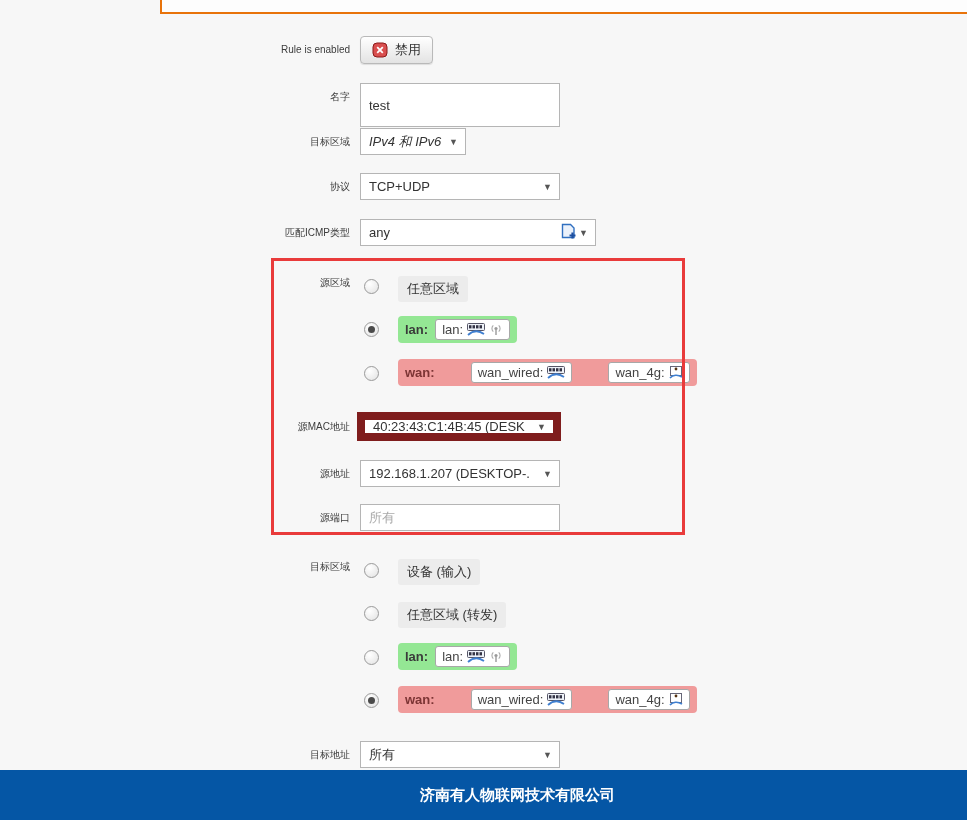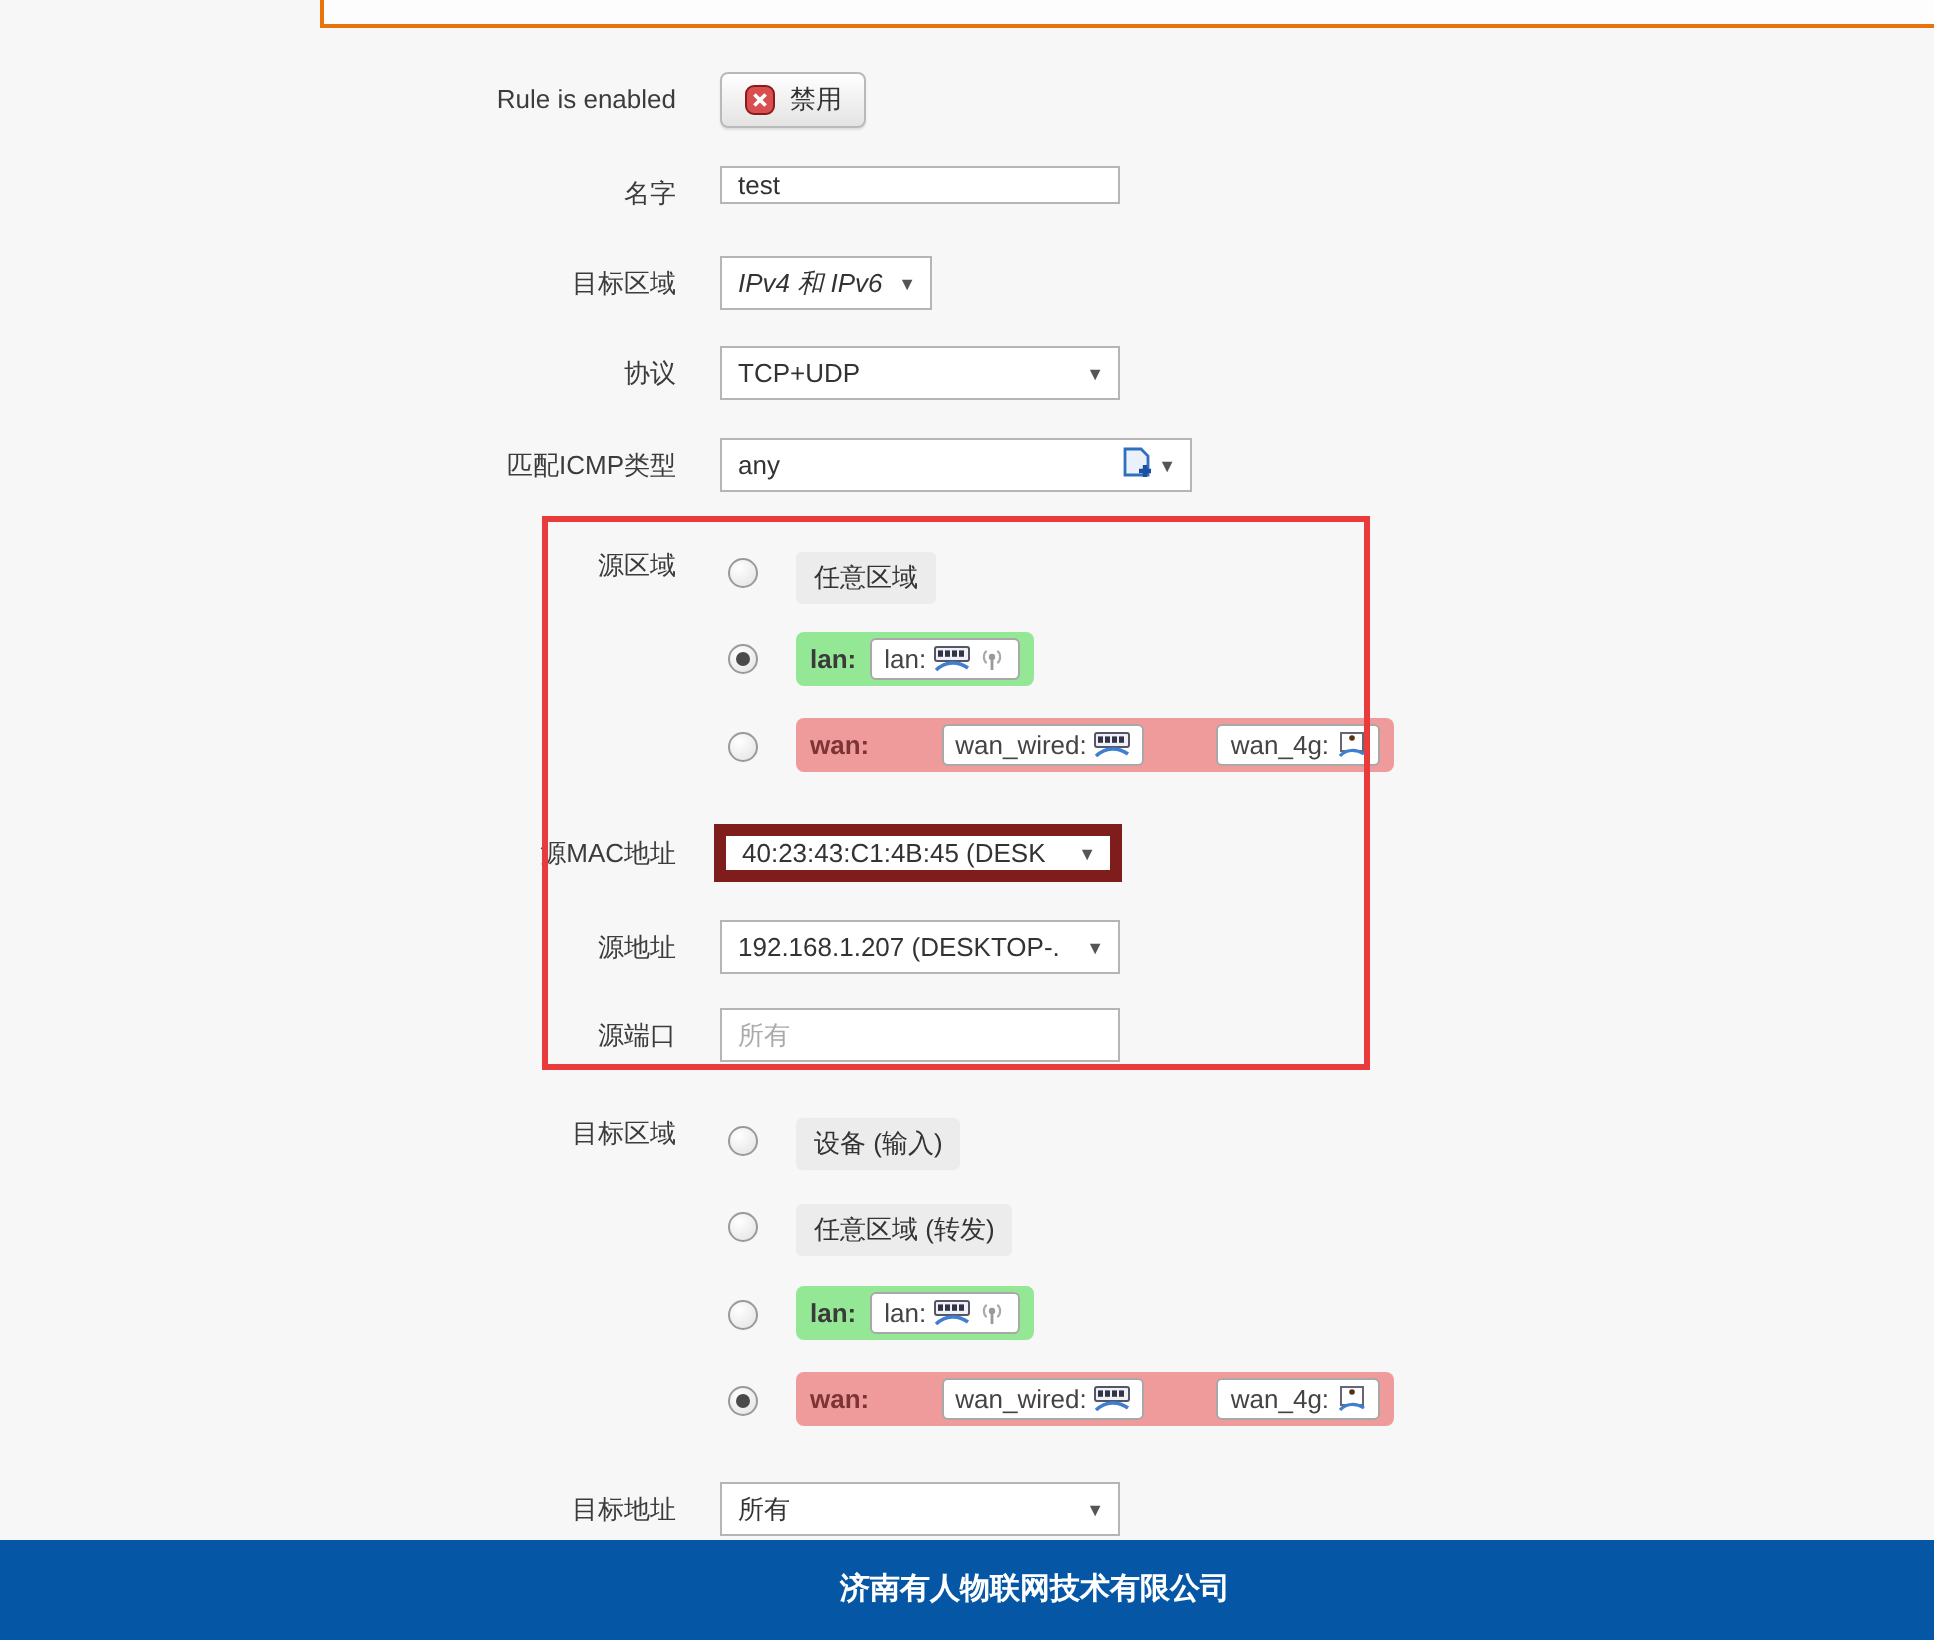--- a/index.html
+++ b/index.html
@@ -12,37 +12,37 @@
     font-size:13px;
     color:#3c3c3c;
   }
   .top-panel {
     position:absolute; left:160px; top:-14px;
     width:830px; height:28px;
     border:2px solid #e8730a;
     background:#fdfdfd;
   }
   .form-label {
-    position:absolute; left:36px; width:302px;
-    text-align:right; font-size:13px; color:#3c3c3c;
+    position:absolute; left:48px; width:302px;
+    text-align:right; font-size:10px; color:#3c3c3c;
   }
   .inp, .sel {
     position:absolute; background:#fff;
     border:1px solid #b5b5b5;
     font-size:13px; color:#333;
     font-family:"Liberation Sans", sans-serif;
   }
   .inp { padding:0 8px; outline:none; }
   .inp::placeholder { color:#aaa; }
   .sel {
     display:flex; align-items:center; justify-content:space-between;
     padding:0 7px 0 8px; cursor:pointer; white-space:nowrap; overflow:hidden;
   }
   .sel .arrow { font-size:9px; color:#555; margin-left:6px; flex:0 0 auto; }
-  .sel.focused { border:6px solid #7f1d1d; }
+  .sel.focused { border:8px solid #7f1d1d; }
   .btn {
     position:absolute; display:inline-flex; align-items:center; gap:7px;
     border:1px solid #b9b9b9; border-radius:4px;
     background:linear-gradient(#ffffff,#e3e3e3);
     padding:0 11px; height:28px; font-size:13px; color:#333;
     box-shadow:0 1px 1px rgba(0,0,0,0.1); cursor:pointer;
   }
   .radio {
     position:absolute; width:15px; height:15px; border-radius:50%;
     border:1px solid #9a9a9a;
@@ -93,21 +93,21 @@
   <span class="icon">
     <svg width="16" height="16" viewBox="0 0 16 16">
       <rect x="1" y="1" width="14" height="14" rx="4" fill="#d94f4f" stroke="#8c1a1a"></rect>
       <path d="M5.2 5.2 L10.8 10.8 M10.8 5.2 L5.2 10.8" stroke="#fff" stroke-width="1.8"></path>
     </svg>
   </span>
   <span>禁用</span>
 </div>
 
 <div class="form-label" style="top:83px; line-height:27px;">名字</div>
-<input class="inp" style="left: 360px; top: 83px; width: 200px; height: 19px;" value="test">
+<input class="inp" style="left: 360px; top: 83px; width: 200px; height: 44px;" value="test">
 
 <div class="form-label" style="top:128px; line-height:27px;">目标区域</div>
 <div class="sel" style="left:360px; top:128px; width:106px; height:27px;font-style:italic;">
   <span>IPv4 和 IPv6</span>
   <span class="arrow">▼</span>
 </div>
 
 <div class="form-label" style="top:173px; line-height:27px;">协议</div>
 <div class="sel" style="left:360px; top:173px; width:200px; height:27px;">
   <span>TCP+UDP</span>

